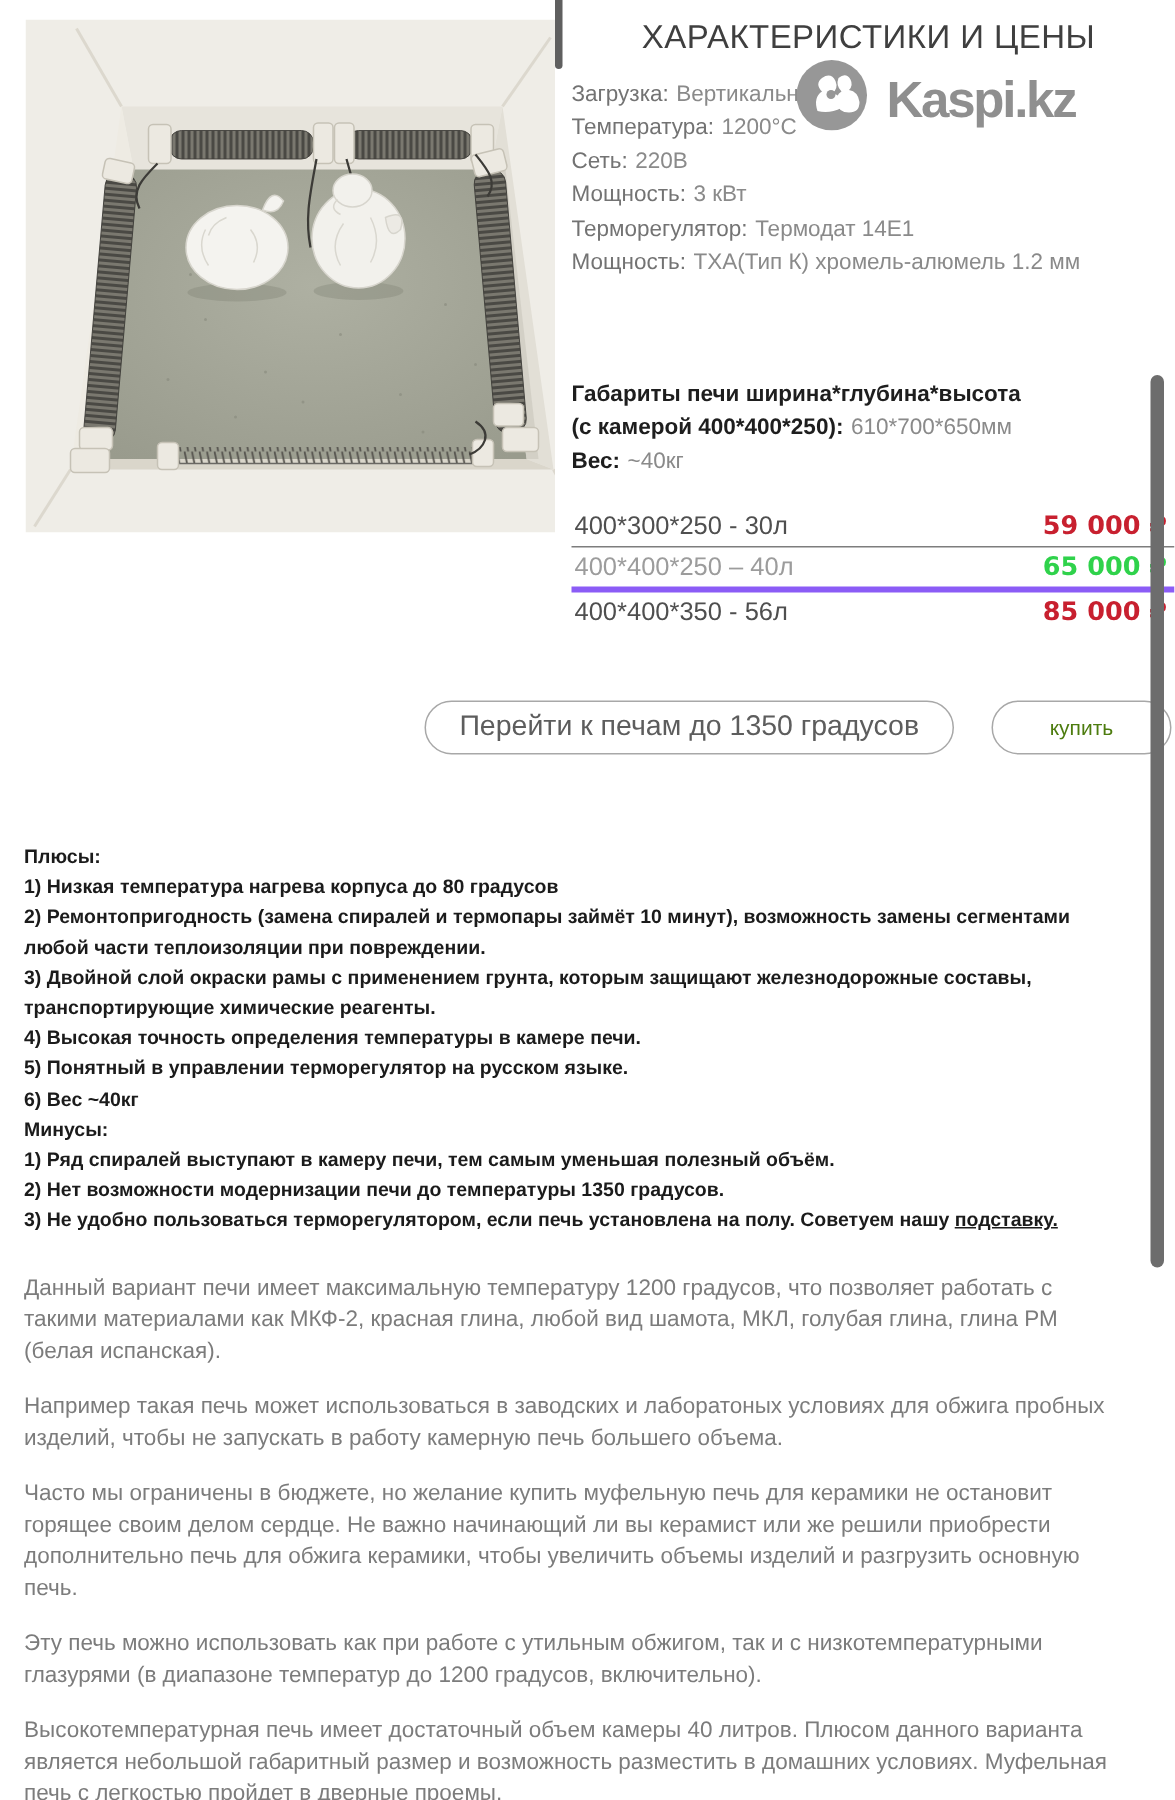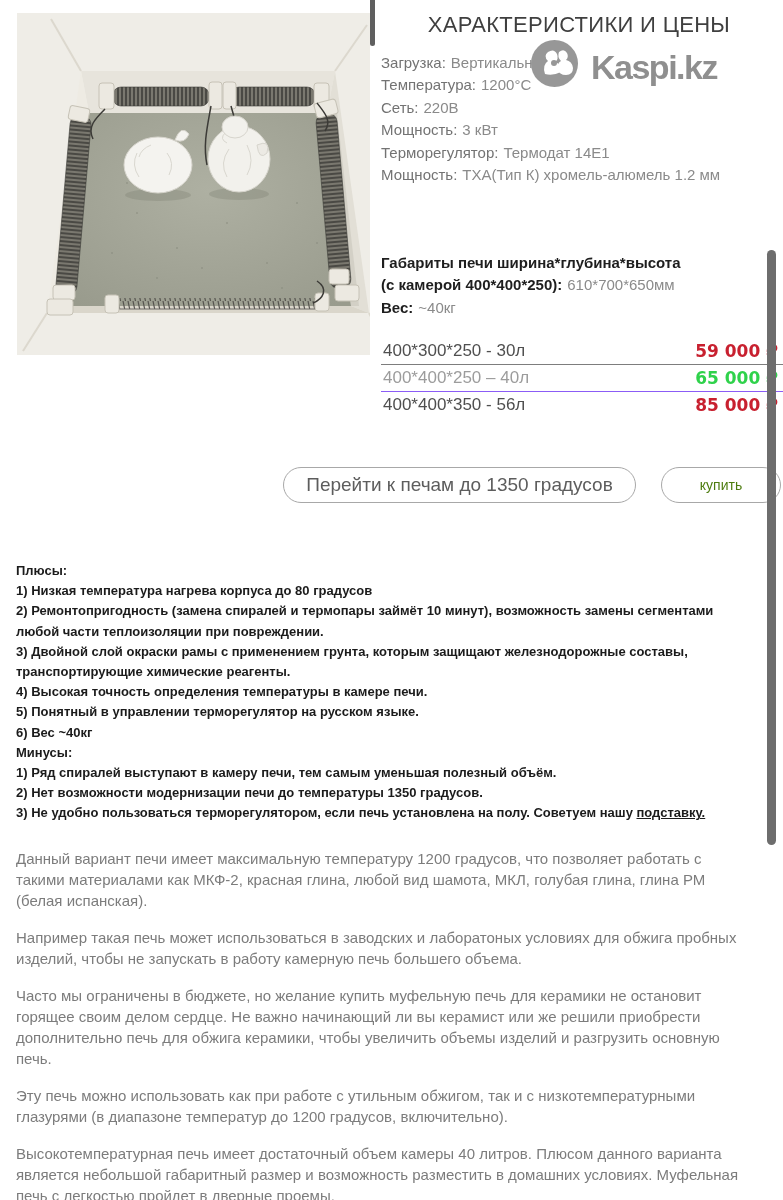--- a/index.html
+++ b/index.html
@@ -16,21 +16,21 @@
   .specs{position:absolute;left:381px;top:52px;width:399px;font-size:15px;line-height:22.4px;z-index:1;}
   .spec-label{font-weight:normal;color:#737373;margin-right:5px;}
   .spec-value{color:#8a8a8a;}
   .dims{position:absolute;left:381px;top:236px;width:399px;font-size:15px;line-height:22.4px;margin-top:16px;}
   .dims .b{font-weight:bold;color:#1e1e1e;}
   .dims .v{color:#8a8a8a;margin-left:5px;}
   
   .price-table{position:absolute;left:381px;top:338px;width:402px;font-size:17px;}
   .price-row{display:flex;justify-content:space-between;align-items:center;height:26px;padding:0 5px 0 2px;cursor:pointer;}
   .price-row .size{color:#4f4f4f;}
-  .price-row.mid{border-top:1px solid #7d7d7d;border-bottom:1px solid #8b5cf6;}
+  .price-row.mid{border-top:1px solid #7d7d7d;border-bottom:4px solid #8b5cf6;}
   .price-row.mid .size{color:#9c9c9c;}
   .price{font-weight:bold;font-family:"DejaVu Sans","Liberation Sans",sans-serif;}
   .price.red{color:var(--price_red);}
   .price.green{color:var(--price_green);}
   
   .btn{position:absolute;top:467px;height:36px;background:#fff;border:1px solid #a8a8a8;
        border-radius:18px;color:#5d5d5d;display:flex;align-items:center;justify-content:center;
        font-family:"Liberation Sans",sans-serif;cursor:pointer;box-sizing:border-box;}
   .btn.big{left:283px;width:353px;font-size:19px;}
   .btn.small{left:661px;width:120px;font-size:14px;color:#4d7c0f;}

